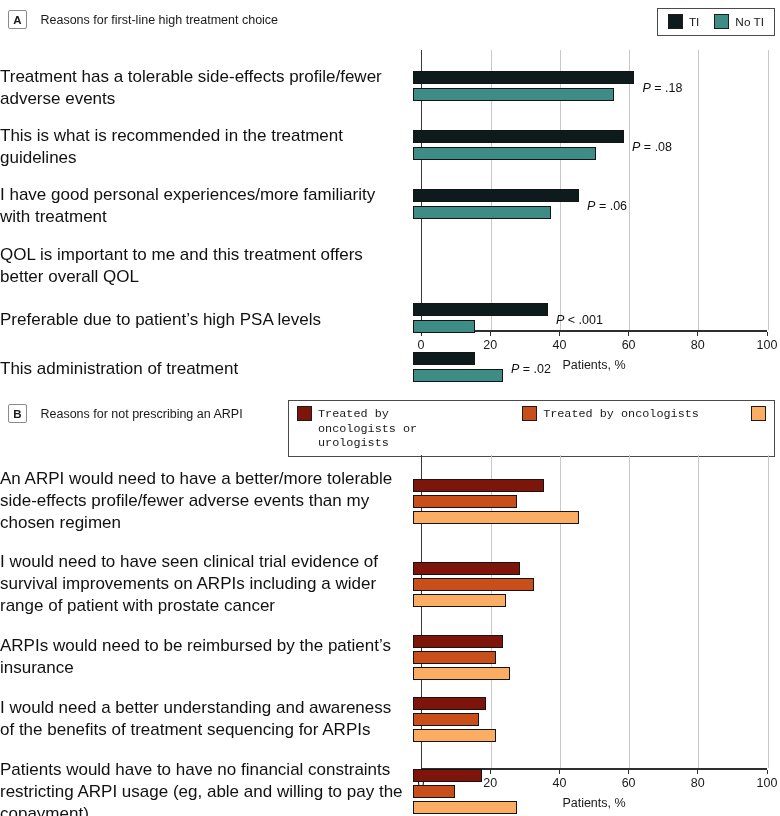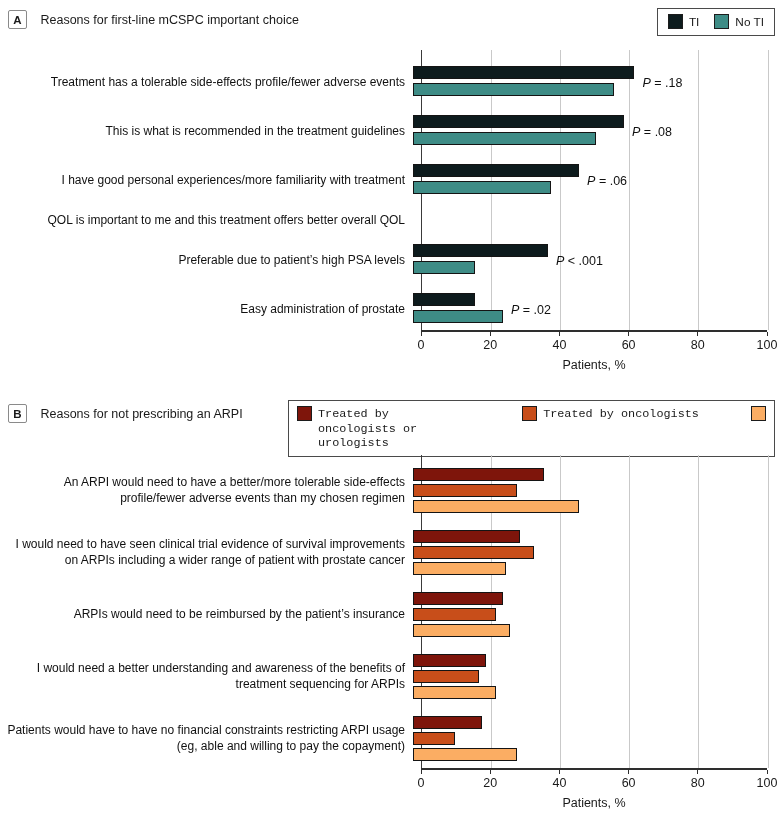--- a/index.html
+++ b/index.html
@@ -51,22 +51,22 @@
   .gridline{position:absolute;top:0;bottom:0;width:1px;background:#c9c9c9;}
 
   .rows{position:relative;z-index:1;box-sizing:border-box;}
   .rows-a{padding:16px 0 9px 0;}
   .rows-b{padding:13px 0 7px 0;}
   .row{display:flex;align-items:center;}
   .rows-a .row{margin-bottom:15px;}
   .rows-b .row{margin-bottom:17px;}
   .rows .row:last-child{margin-bottom:0;}
   .cat-label{
-    width:413px;box-sizing:border-box;padding-right:8px;text-align:right;
-    font-size:12px;line-height:1.3;color:#111;
+    width:413px;box-sizing:border-box;padding-right:8px;
+    font-size:17px;line-height:1.3;color:#111;
   }
   .bar-group{width:346px;position:relative;}
   .bar{
     height:13px;box-sizing:border-box;border:1px solid #141414;
   }
   .rows-a .bar{margin-bottom:4px;}
   .rows-b .bar{margin-bottom:3px;}
   .bar-group .bar:last-child{margin-bottom:0;}
   .p-note{
     position:absolute;top:50%;transform:translateY(-50%);
@@ -89,21 +89,21 @@
   }
 </style>
 </head>
 <body>
 
 <div class="page">
 
   <section class="panel panel-a">
     <div class="panel-header">
       <span class="panel-tag">A</span>
-      <span class="panel-title">Reasons for first-line mCSPC important choice</span>
+      <span class="panel-title">Reasons for first-line high treatment choice</span>
       <div class="legend legend-a">
           <div class="legend-item">
             <span class="legend-swatch" style="background: rgb(13, 27, 29);"></span>
             <span class="legend-label">TI</span>
           </div>
           <div class="legend-item">
             <span class="legend-swatch" style="background: rgb(62, 140, 134);"></span>
             <span class="legend-label">No TI</span>
           </div>
         </div>
@@ -146,21 +146,21 @@
           </div>
           <div class="row">
             <div class="cat-label">Preferable due to patient’s high PSA levels</div>
             <div class="bar-group">
               <div class="bar" style="width: 39%; background: rgb(13, 27, 29);"></div>
               <div class="bar" style="width: 18%; background: rgb(62, 140, 134);"></div>
               <div class="p-note" style="left: calc(39% + 8px);"><i>P</i> &lt; .001</div>
             </div>
           </div>
           <div class="row">
-            <div class="cat-label">Easy administration of prostate</div>
+            <div class="cat-label">This administration of treatment</div>
             <div class="bar-group">
               <div class="bar" style="width: 18%; background: rgb(13, 27, 29);"></div>
               <div class="bar" style="width: 26%; background: rgb(62, 140, 134);"></div>
               <div class="p-note" style="left: calc(26% + 8px);"><i>P</i> = .02</div>
             </div>
           </div>
         </div>
     </div>
     <div class="axis">
         <div class="tick" style="left: calc(0% - 0.5px);"></div>

